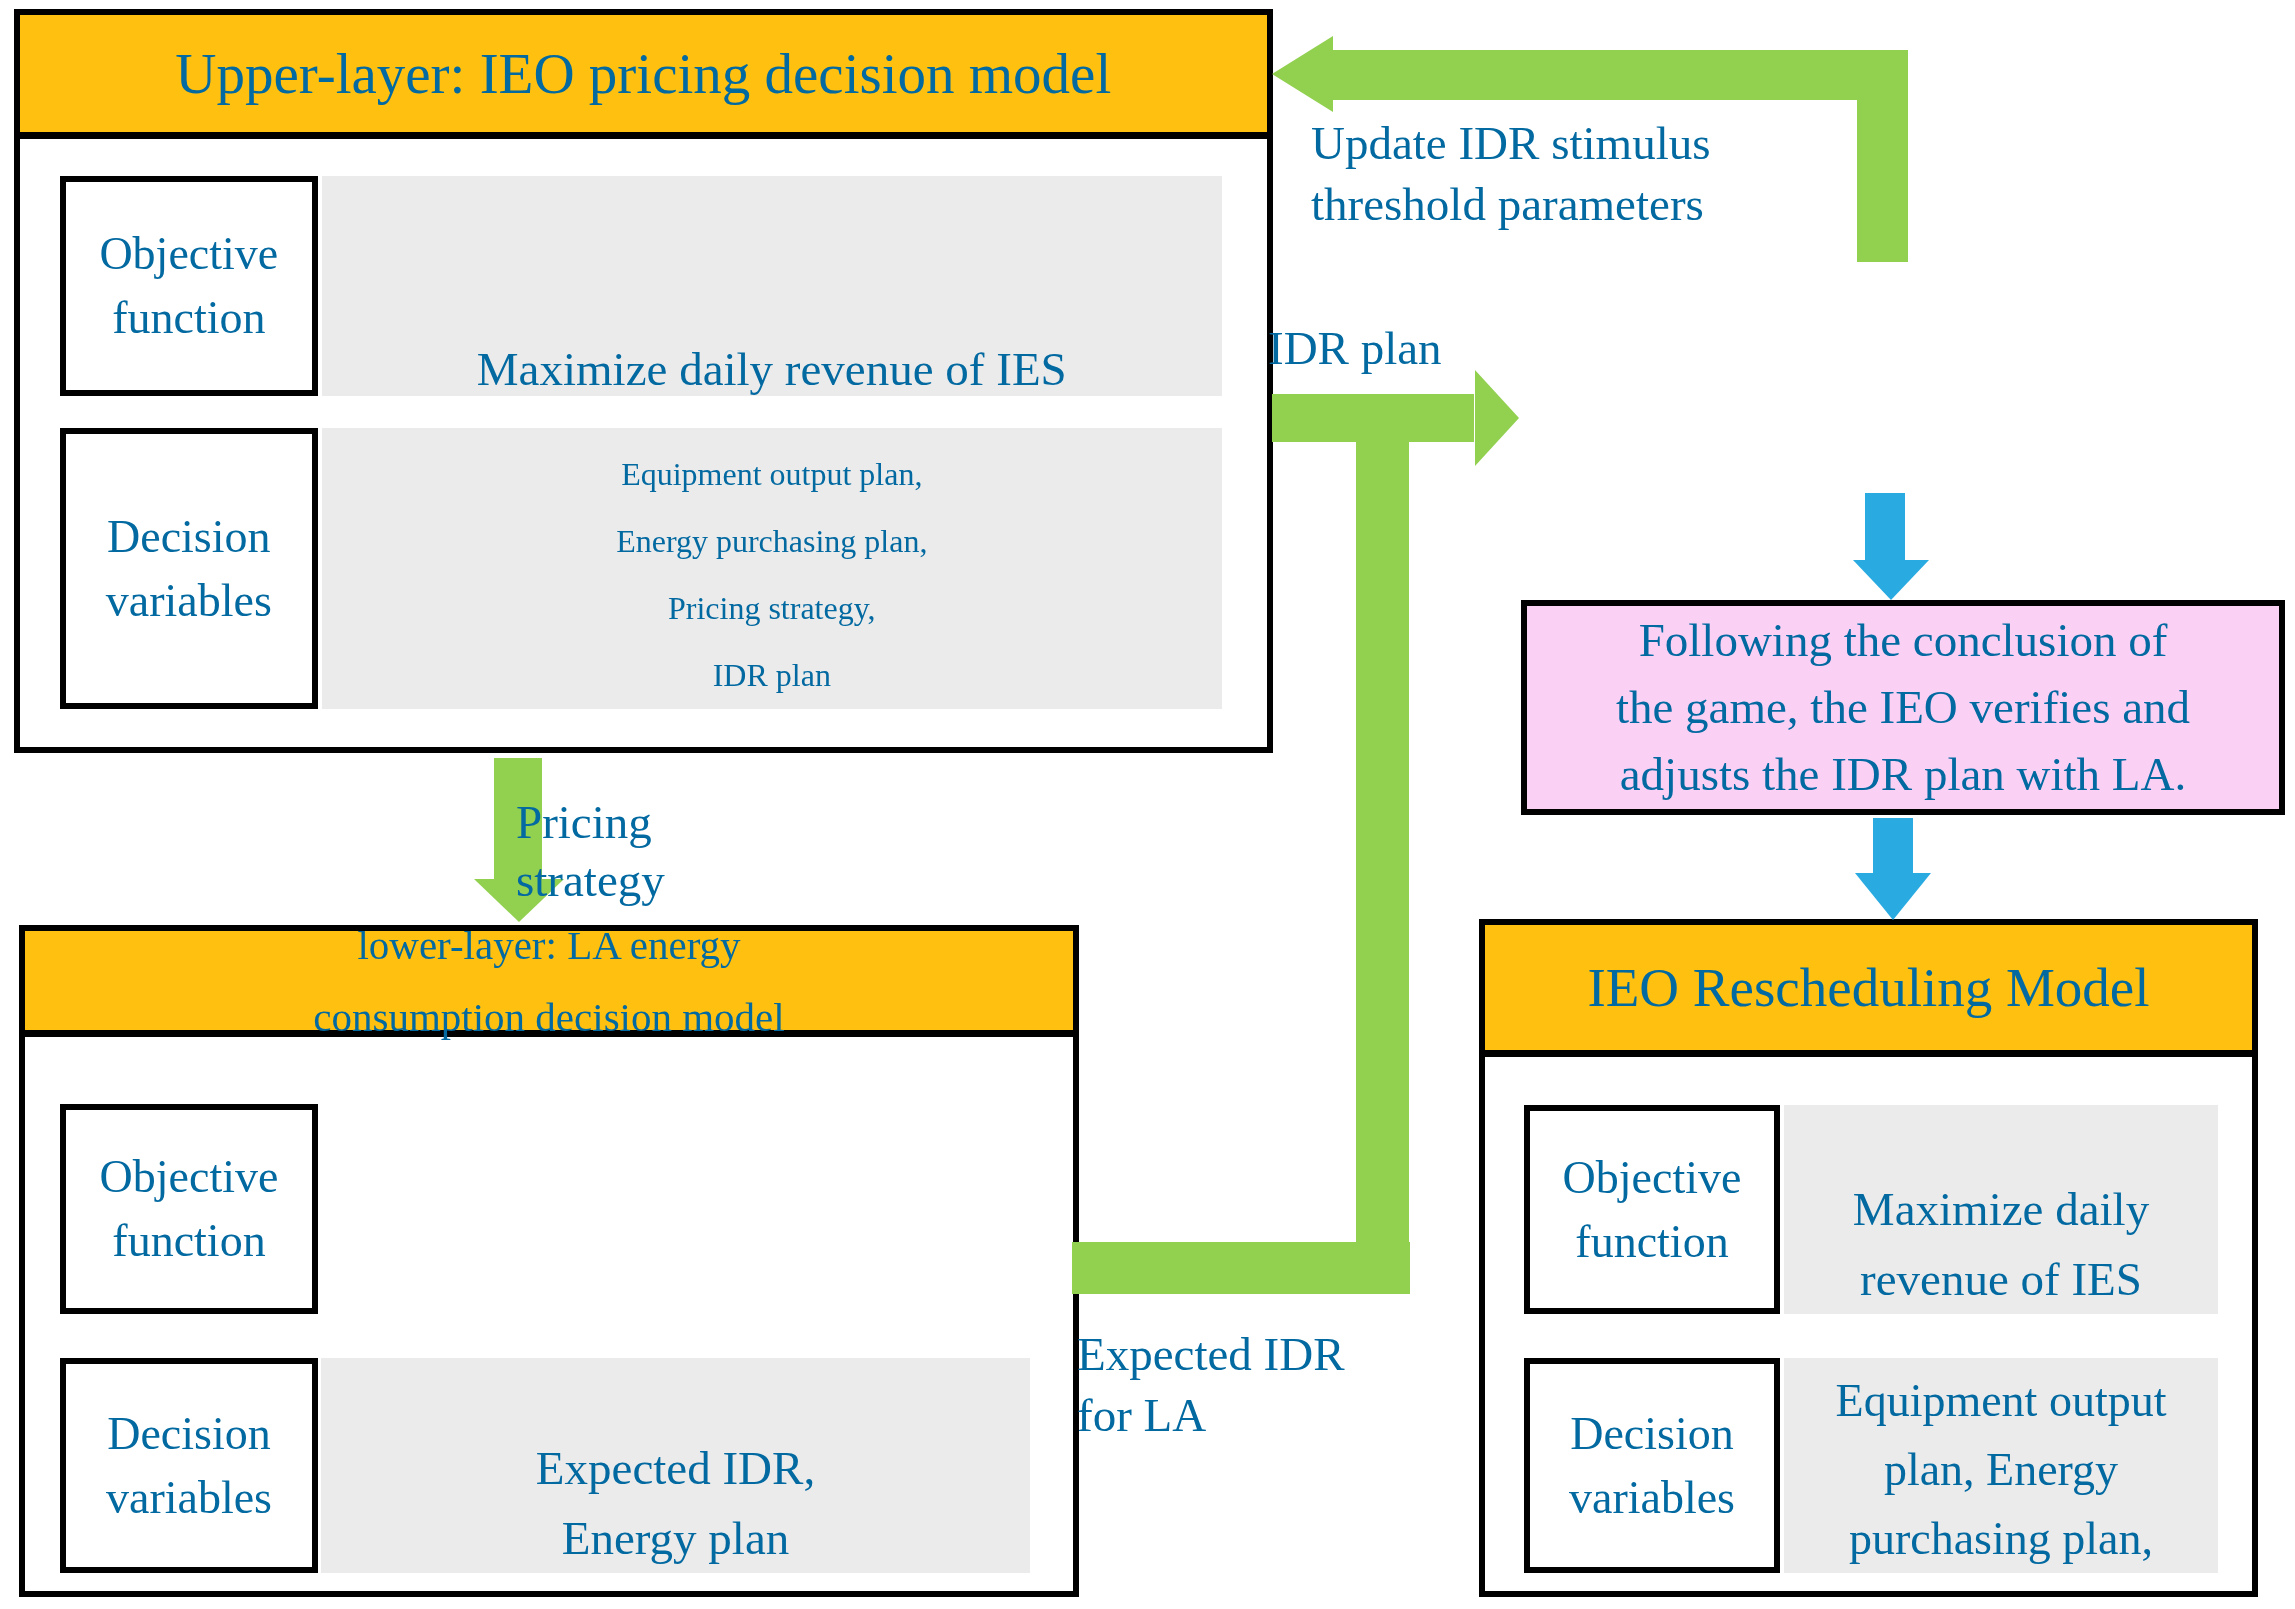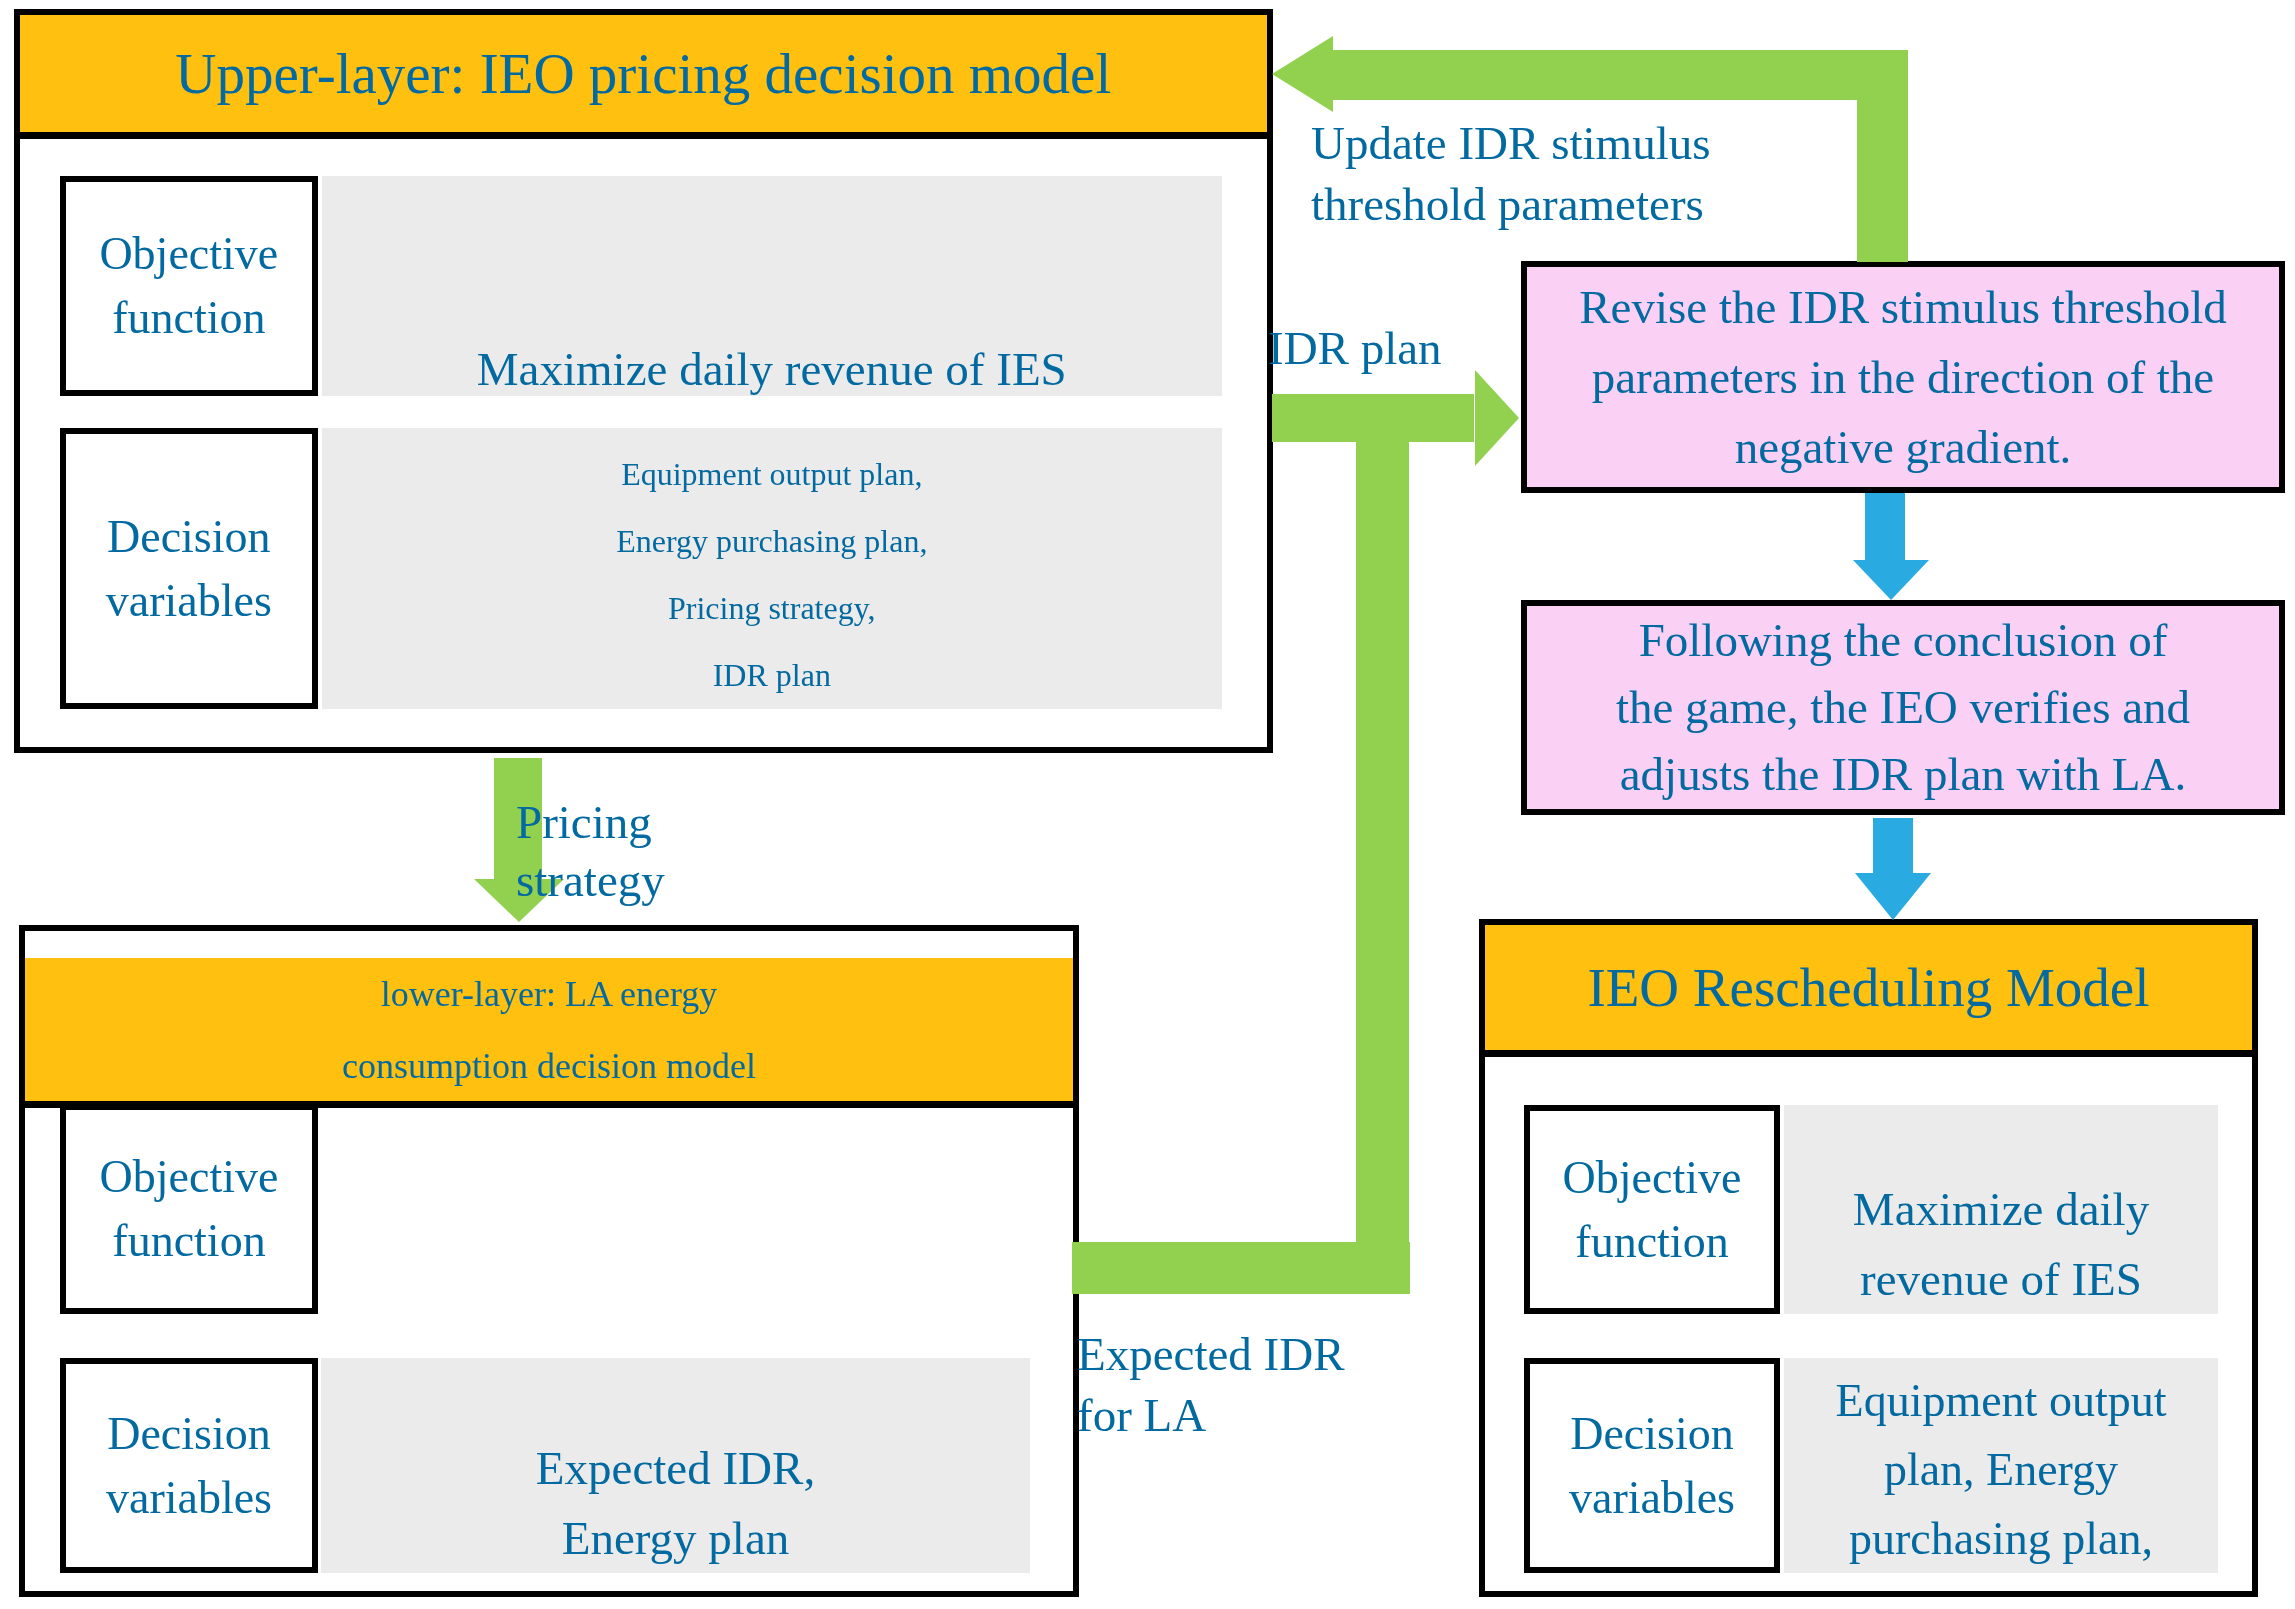--- a/index.html
+++ b/index.html
@@ -79,21 +79,21 @@
         <span style="white-space:pre-line;">Decision
 variables</span>
       </div>
     <div class="gray-cell" style="left:302px;top:413px;width:900px;height:281px;font-size:32px;line-height:67px;"><span>Equipment output plan,
 Energy purchasing plan,
 Pricing strategy,
 IDR plan</span></div>
   </div>
 
   <div class="model-box" style="left:19px;top:925px;width:1060px;height:672px;">
-    <div class="model-header" style="height:150px;font-size:36px;line-height:72px;margin-top:27px;"><span>lower-layer: LA energy
+    <div class="model-header" style="height:106px;font-size:41px;line-height:72px;"><span>lower-layer: LA energy
 consumption decision model</span></div>
     <div class="label-box" style="left:35px;top:173px;width:258px;height:210px;">
         <span style="white-space:pre-line;">Objective
 function</span>
       </div>
     <div class="label-box" style="left:35px;top:427px;width:258px;height:215px;">
         <span style="white-space:pre-line;">Decision
 variables</span>
       </div>
     <div class="gray-cell" style="left:296px;top:427px;width:709px;height:215px;font-size:47px;line-height:70px;"><span>Expected IDR,
@@ -110,23 +110,20 @@
 revenue of IES</span></div>
     <div class="label-box" style="left:39px;top:433px;width:256px;height:215px;">
         <span style="white-space:pre-line;">Decision
 variables</span>
       </div>
     <div class="gray-cell" style="left:299px;top:433px;width:434px;height:215px;font-size:46px;line-height:69px;"><span>Equipment output
 plan, Energy
 purchasing plan,</span></div>
   </div>
 
-  <div class="pink-box" style="left:1521px;top:261px;width:764px;height:232px;line-height:70px;"><span>Revise the IDR stimulus threshold
-parameters in the direction of the
-negative gradient.</span></div>
 
   <div class="pink-box" style="left:1521px;top:600px;width:764px;height:215px;line-height:67px;"><span>Following the conclusion of
 the game, the IEO verifies and
 adjusts the IDR plan with LA.</span></div>
 
   <div class="bar green" style="left:494px;top:758px;width:48px;height:122px;"></div>
   <div class="tri" style="left:474px;top:879px;border-left:45px solid transparent;border-right:45px solid transparent;border-top:43px solid #92D050;"></div>
 
   <div class="bar green" style="left:1272px;top:394px;width:202px;height:48px;"></div>
   <div class="tri" style="left:1475px;top:370px;border-top:48px solid transparent;border-bottom:48px solid transparent;border-left:44px solid #92D050;"></div>

